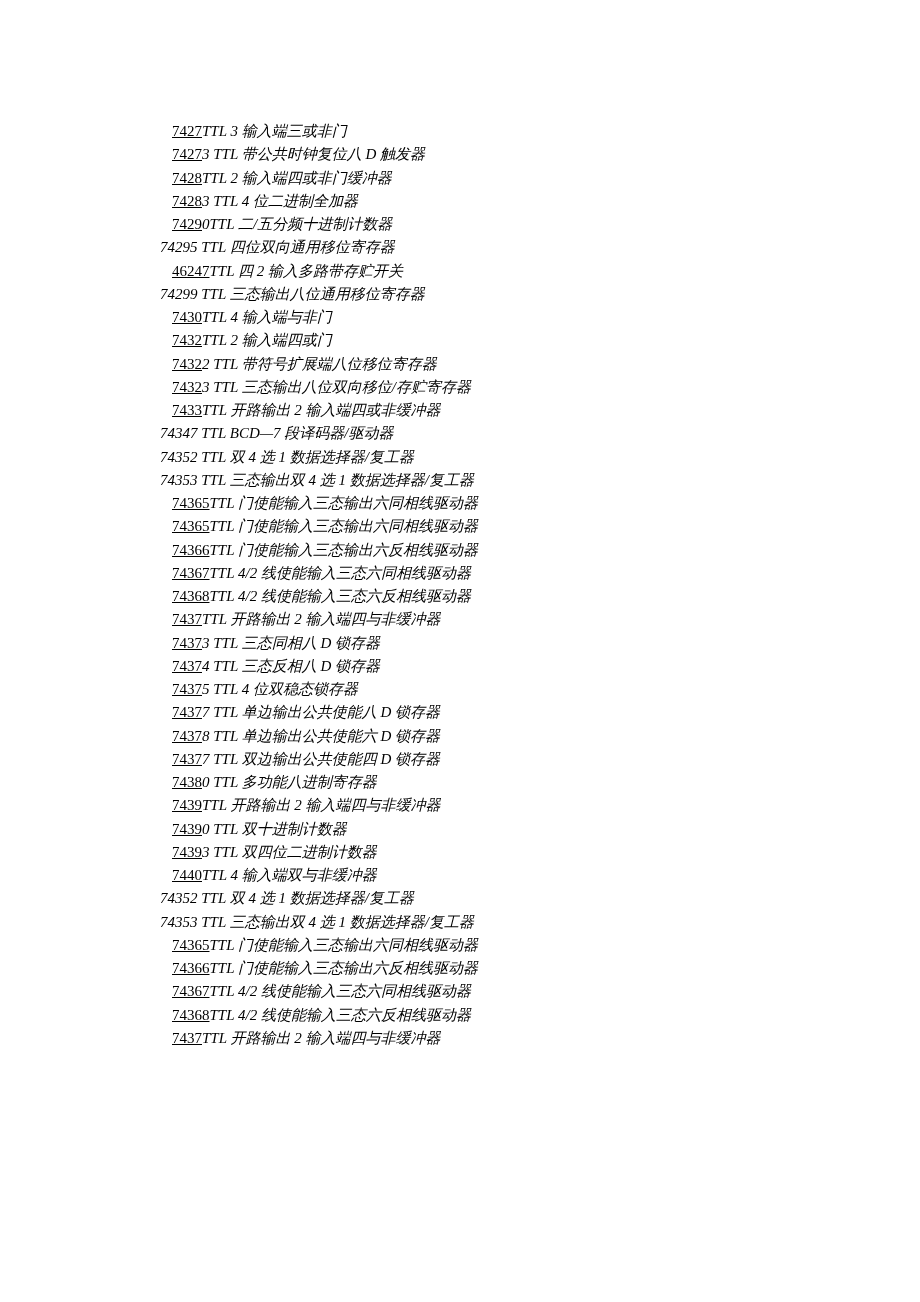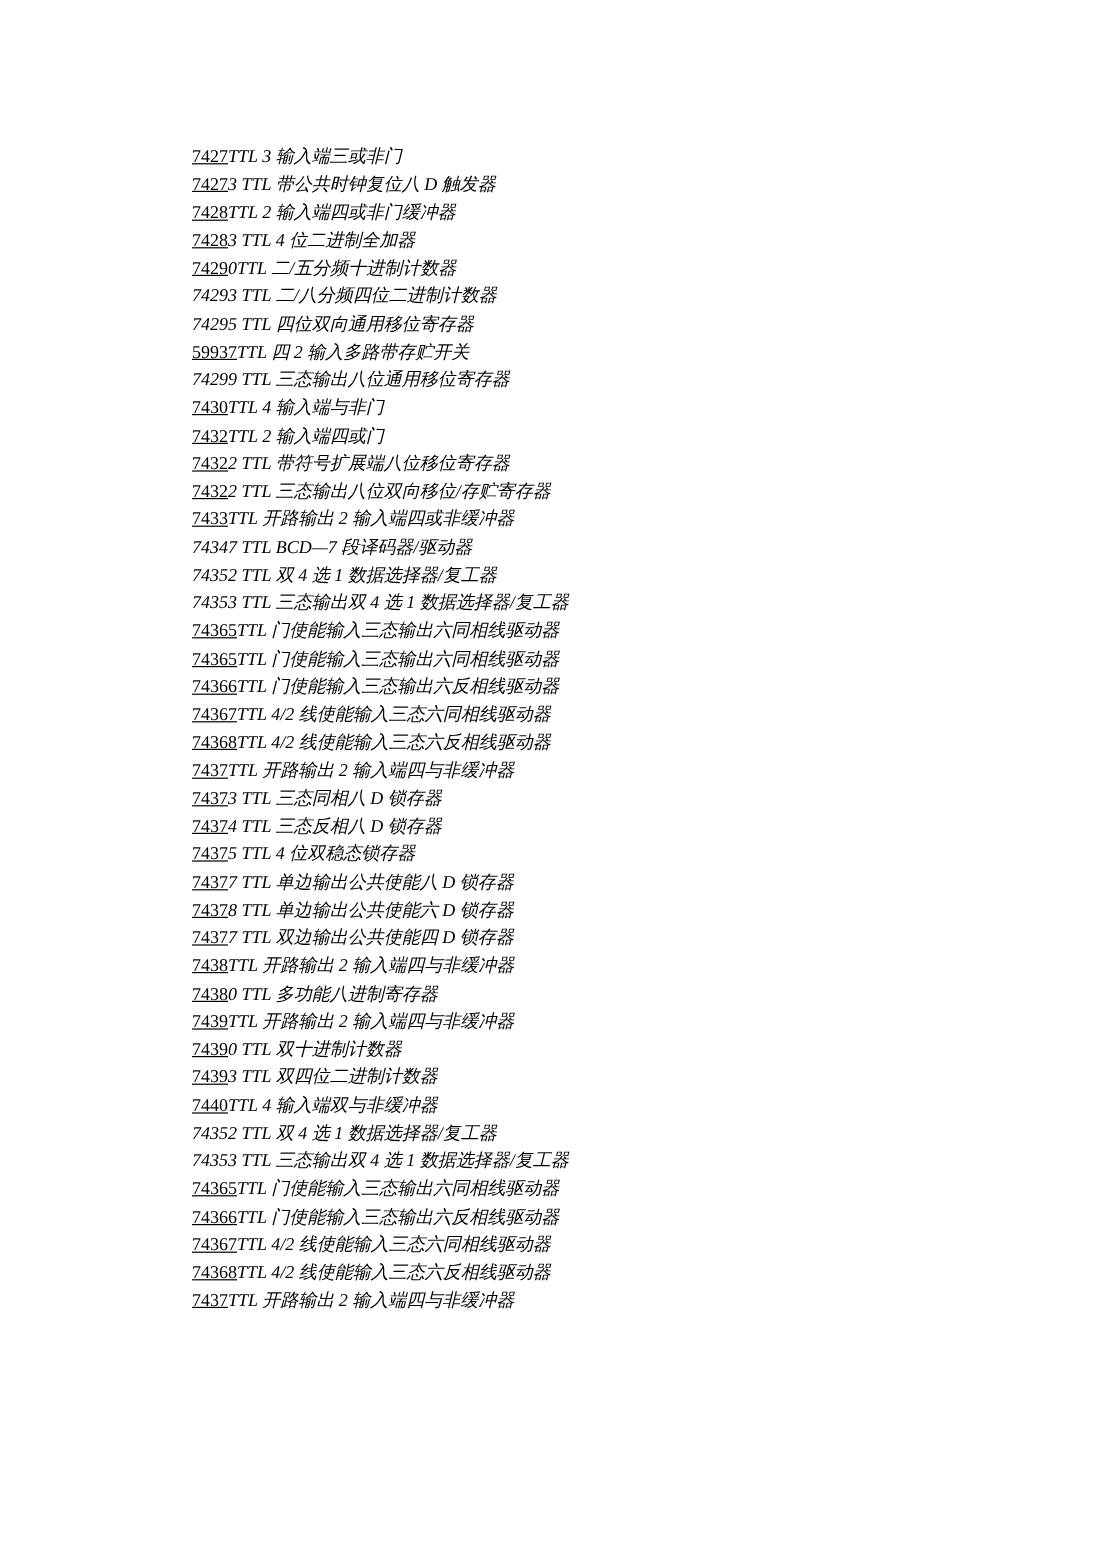--- a/index.html
+++ b/index.html
@@ -15,60 +15,59 @@
       padding: 120px 0 120px 160px;
       line-height: 1.55;
     }
     .line {
       white-space: nowrap;
       margin: 0;
     }
     .link {
       color: #000000;
       text-decoration: underline;
+      margin-left: 12px;
     }
     .plain {
       text-decoration: none;
       font-style: italic;
     }
   </style>
 </head>
 <body>
 
 <div class="page" id="container">
     <p class="line"><span class="link">7427</span><span class="plain">TTL 3 输入端三或非门</span></p>
     <p class="line"><span class="link">7427</span><span class="plain">3 TTL  带公共时钟复位八 D 触发器</span></p>
     <p class="line"><span class="link">7428</span><span class="plain">TTL 2 输入端四或非门缓冲器</span></p>
     <p class="line"><span class="link">7428</span><span class="plain">3 TTL 4 位二进制全加器</span></p>
     <p class="line"><span class="link">7429</span><span class="plain">0TTL  二/五分频十进制计数器</span></p>
-    <p class="line"><span class="plain">74293 TTL  二/八分频四位二进制计数器</span></p>
     <p class="line"><span class="plain">74295 TTL  四位双向通用移位寄存器</span></p>
-    <p class="line"><span class="link">59937</span><span class="plain">TTL  四 2 输入多路带存贮开关</span></p>
+    <p class="line"><span class="link">46247</span><span class="plain">TTL  四 2 输入多路带存贮开关</span></p>
     <p class="line"><span class="plain">74299 TTL  三态输出八位通用移位寄存器</span></p>
     <p class="line"><span class="link">7430</span><span class="plain">TTL 4 输入端与非门</span></p>
     <p class="line"><span class="link">7432</span><span class="plain">TTL 2 输入端四或门</span></p>
     <p class="line"><span class="link">7432</span><span class="plain">2 TTL  带符号扩展端八位移位寄存器</span></p>
-    <p class="line"><span class="link">7432</span><span class="plain">2 TTL  三态输出八位双向移位/存贮寄存器</span></p>
+    <p class="line"><span class="link">7432</span><span class="plain">3 TTL  三态输出八位双向移位/存贮寄存器</span></p>
     <p class="line"><span class="link">7433</span><span class="plain">TTL  开路输出 2 输入端四或非缓冲器</span></p>
     <p class="line"><span class="plain">74347 TTL BCD—7 段译码器/驱动器</span></p>
     <p class="line"><span class="plain">74352 TTL  双 4 选 1 数据选择器/复工器</span></p>
     <p class="line"><span class="plain">74353 TTL  三态输出双 4 选 1 数据选择器/复工器</span></p>
     <p class="line"><span class="link">74365</span><span class="plain">TTL  门使能输入三态输出六同相线驱动器</span></p>
     <p class="line"><span class="link">74365</span><span class="plain">TTL  门使能输入三态输出六同相线驱动器</span></p>
     <p class="line"><span class="link">74366</span><span class="plain">TTL  门使能输入三态输出六反相线驱动器</span></p>
     <p class="line"><span class="link">74367</span><span class="plain">TTL 4/2 线使能输入三态六同相线驱动器</span></p>
     <p class="line"><span class="link">74368</span><span class="plain">TTL 4/2 线使能输入三态六反相线驱动器</span></p>
     <p class="line"><span class="link">7437</span><span class="plain">TTL  开路输出 2 输入端四与非缓冲器</span></p>
     <p class="line"><span class="link">7437</span><span class="plain">3 TTL  三态同相八 D 锁存器</span></p>
     <p class="line"><span class="link">7437</span><span class="plain">4 TTL  三态反相八 D 锁存器</span></p>
     <p class="line"><span class="link">7437</span><span class="plain">5 TTL 4 位双稳态锁存器</span></p>
     <p class="line"><span class="link">7437</span><span class="plain">7 TTL  单边输出公共使能八 D 锁存器</span></p>
     <p class="line"><span class="link">7437</span><span class="plain">8 TTL  单边输出公共使能六 D 锁存器</span></p>
     <p class="line"><span class="link">7437</span><span class="plain">7 TTL  双边输出公共使能四 D 锁存器</span></p>
-    <p class="line"><span class="link">7438</span><span class="plain">TTL  开路输出 2 输入端四与非缓冲器</span></p>
     <p class="line"><span class="link">7438</span><span class="plain">0 TTL  多功能八进制寄存器</span></p>
     <p class="line"><span class="link">7439</span><span class="plain">TTL  开路输出 2 输入端四与非缓冲器</span></p>
     <p class="line"><span class="link">7439</span><span class="plain">0 TTL  双十进制计数器</span></p>
     <p class="line"><span class="link">7439</span><span class="plain">3 TTL  双四位二进制计数器</span></p>
     <p class="line"><span class="link">7440</span><span class="plain">TTL 4 输入端双与非缓冲器</span></p>
     <p class="line"><span class="plain">74352 TTL  双 4 选 1 数据选择器/复工器</span></p>
     <p class="line"><span class="plain">74353 TTL  三态输出双 4 选 1 数据选择器/复工器</span></p>
     <p class="line"><span class="link">74365</span><span class="plain">TTL  门使能输入三态输出六同相线驱动器</span></p>
     <p class="line"><span class="link">74366</span><span class="plain">TTL  门使能输入三态输出六反相线驱动器</span></p>
     <p class="line"><span class="link">74367</span><span class="plain">TTL 4/2 线使能输入三态六同相线驱动器</span></p>

